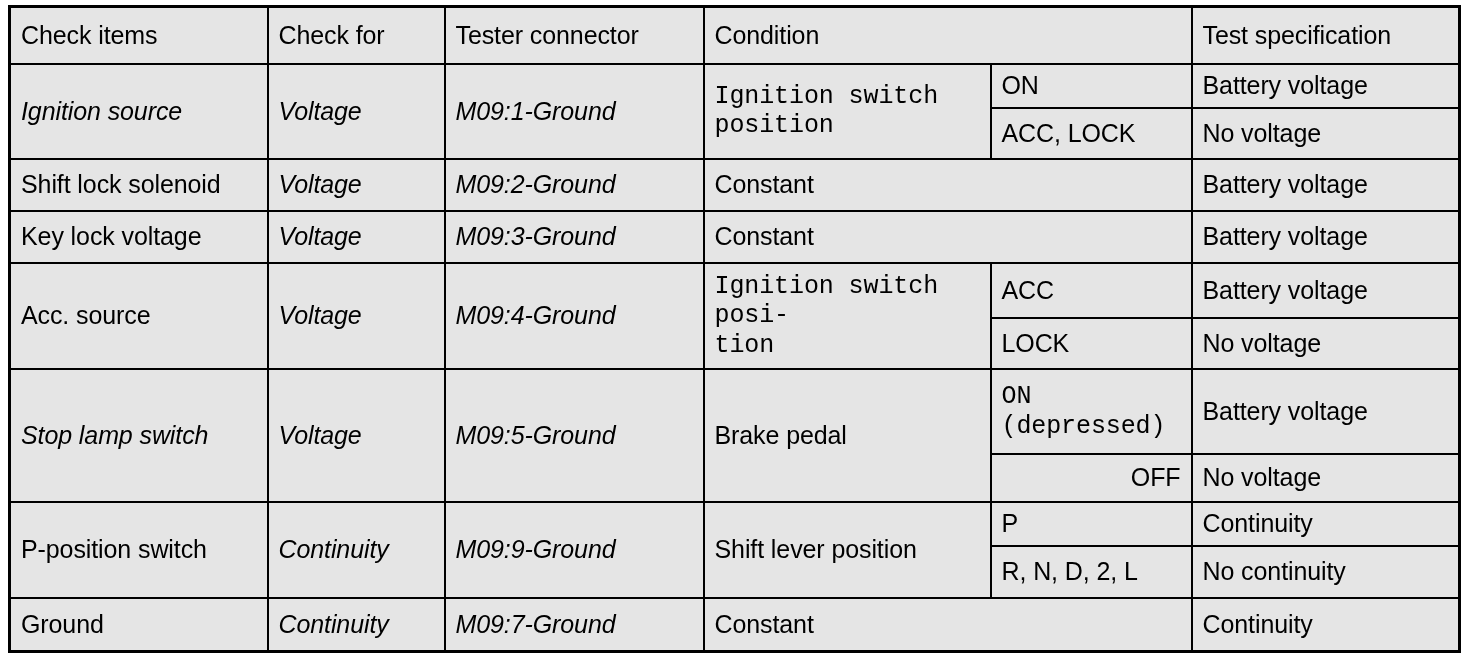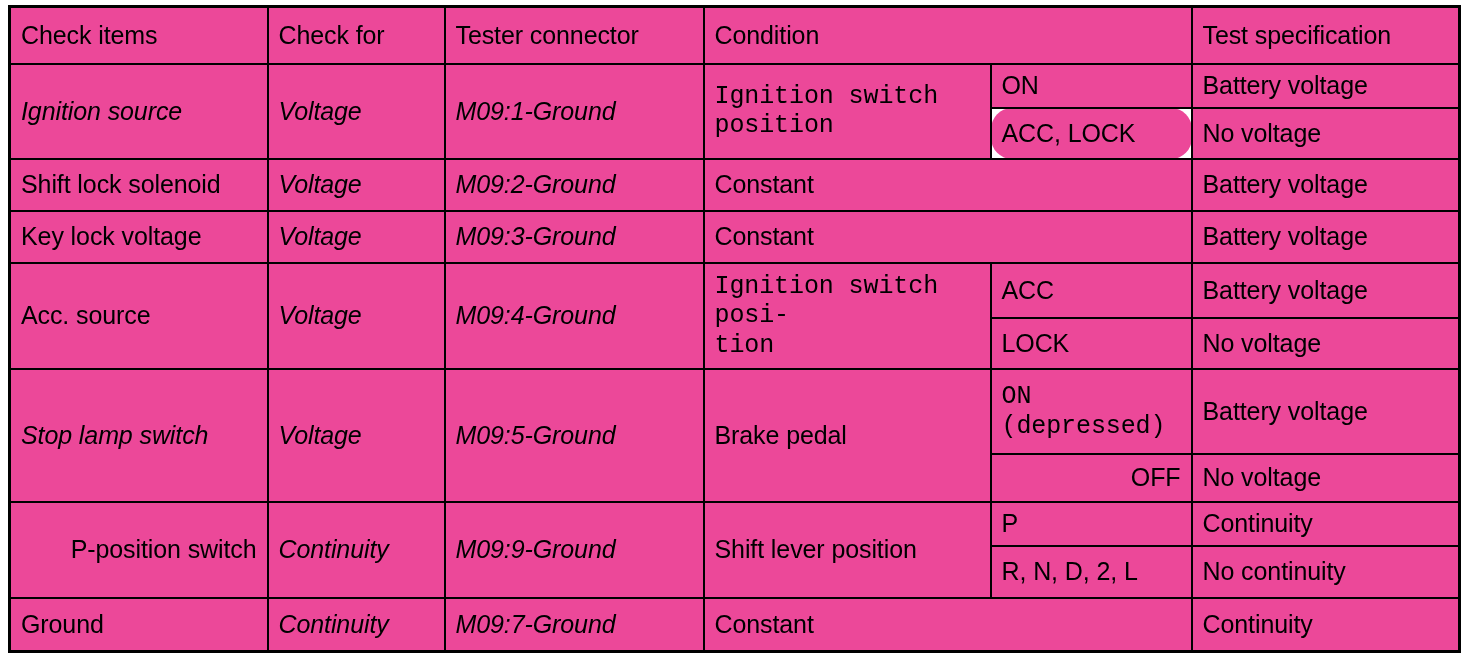--- a/index.html
+++ b/index.html
@@ -34,21 +34,21 @@
   table.spec-table td,
   table.spec-table th {
     border: 2px solid #000000;
     padding: 0 10px;
     font-size: 25px;
     font-weight: normal;
     line-height: 1.18;
     vertical-align: middle;
     text-align: left;
     letter-spacing: -0.1px;
-    background: #ec4899;
+    background: #e5e5e5;
   }
   table.spec-table {
     border: 3px solid #000000;
   }
   .hdr {
     text-align: center;
     height: 55px;
   }
   .c-check-items   { width: 258px; }
   .c-check-for     { width: 177px; text-align: center; }
@@ -87,21 +87,21 @@
 
       <tr>
         <td rowspan="2" style="height:49px;font-style:italic;">Ignition source</td>
         <td rowspan="2" class="cell-center">Voltage</td>
         <td rowspan="2" class="cell-center nowrap">M09:1-Ground</td>
         <td rowspan="2" class="two-line"><span>Ignition switch</span><br><span>position</span></td>
         <td>ON</td>
         <td>Battery voltage</td>
       </tr>
       <tr>
-        <td style="height:49px;border-radius:21px;">ACC, LOCK</td>
+        <td style="height:49px;">ACC, LOCK</td>
         <td>No voltage</td>
       </tr>
 
       <tr>
         <td style="height:50px;">Shift lock solenoid</td>
         <td class="cell-center">Voltage</td>
         <td class="cell-center nowrap">M09:2-Ground</td>
         <td colspan="2">Constant</td>
         <td>Battery voltage</td>
       </tr>
@@ -134,21 +134,21 @@
         <td rowspan="2">Brake pedal</td>
         <td class="two-line"><span>ON</span><br><span>(depressed)</span></td>
         <td>Battery voltage</td>
       </tr>
       <tr>
         <td style="height:46px;text-align:right;">OFF</td>
         <td>No voltage</td>
       </tr>
 
       <tr>
-        <td rowspan="2" style="height:53px;text-align:right;">P-position switch</td>
+        <td rowspan="2" style="height:53px;">P-position switch</td>
         <td rowspan="2" class="cell-center">Continuity</td>
         <td rowspan="2" class="cell-center nowrap">M09:9-Ground</td>
         <td rowspan="2">Shift lever position</td>
         <td>P</td>
         <td>Continuity</td>
       </tr>
       <tr>
         <td style="height:50px;">R, N, D, 2, L</td>
         <td>No continuity</td>
       </tr>

